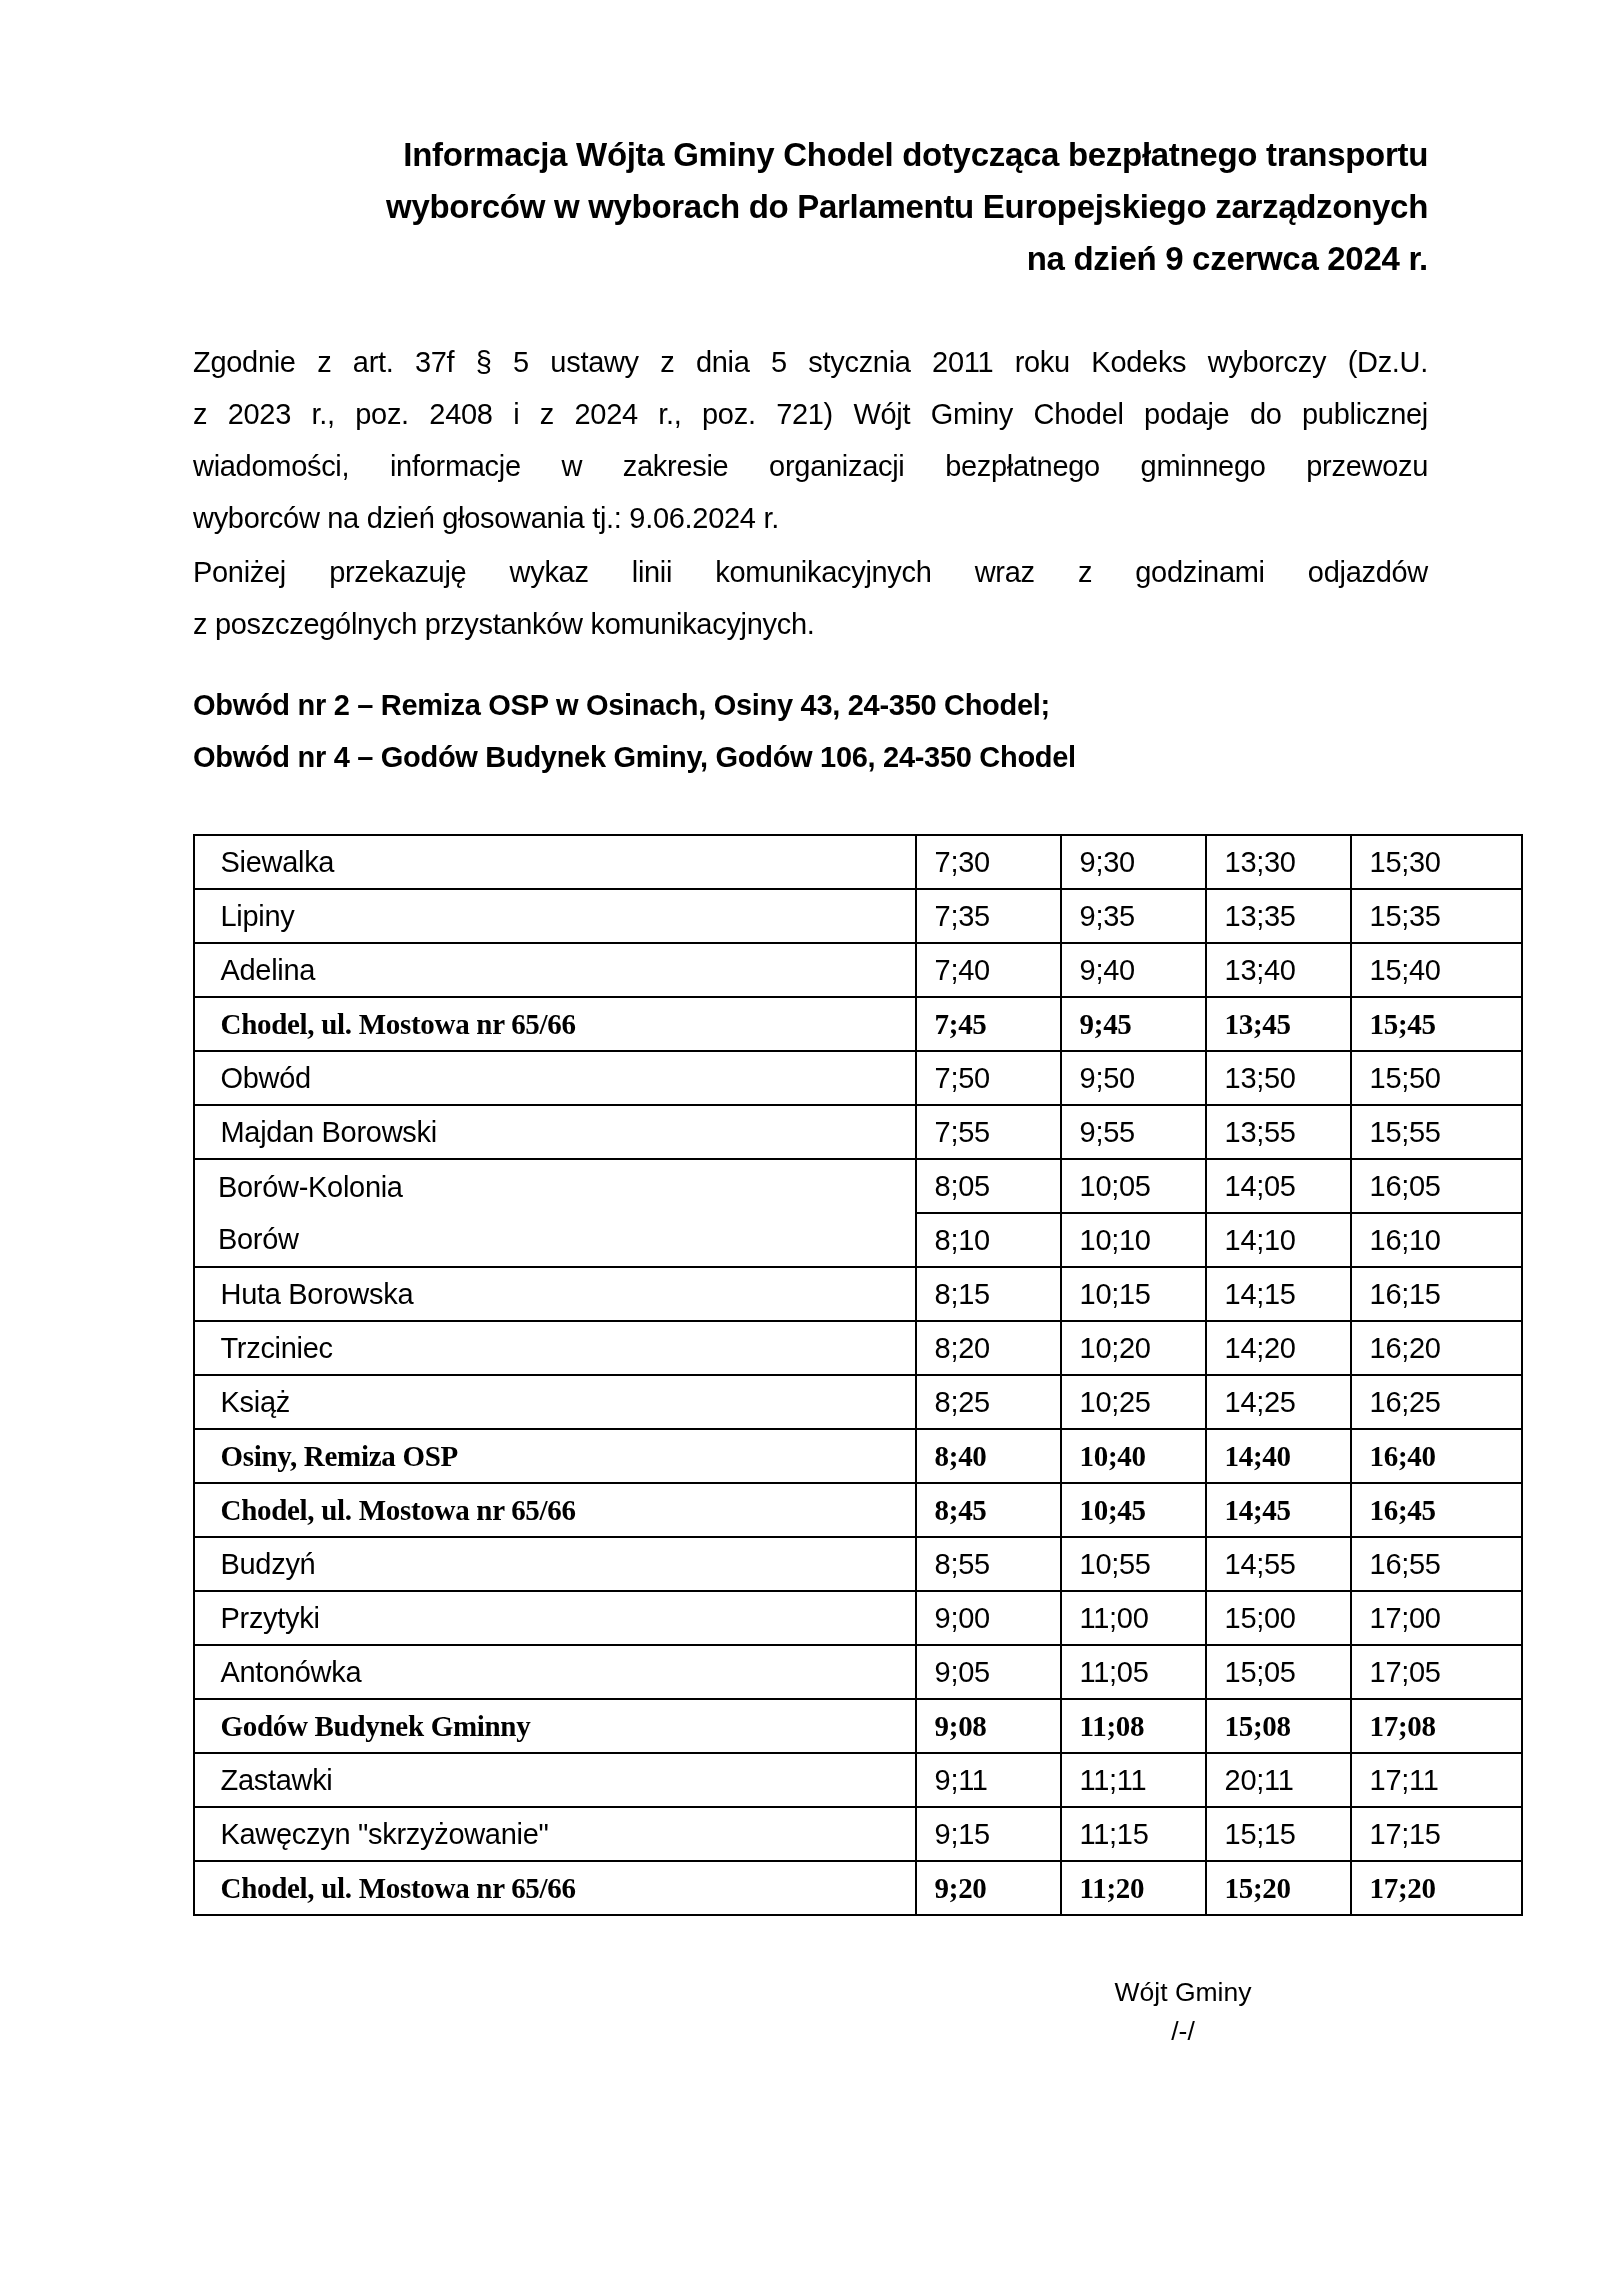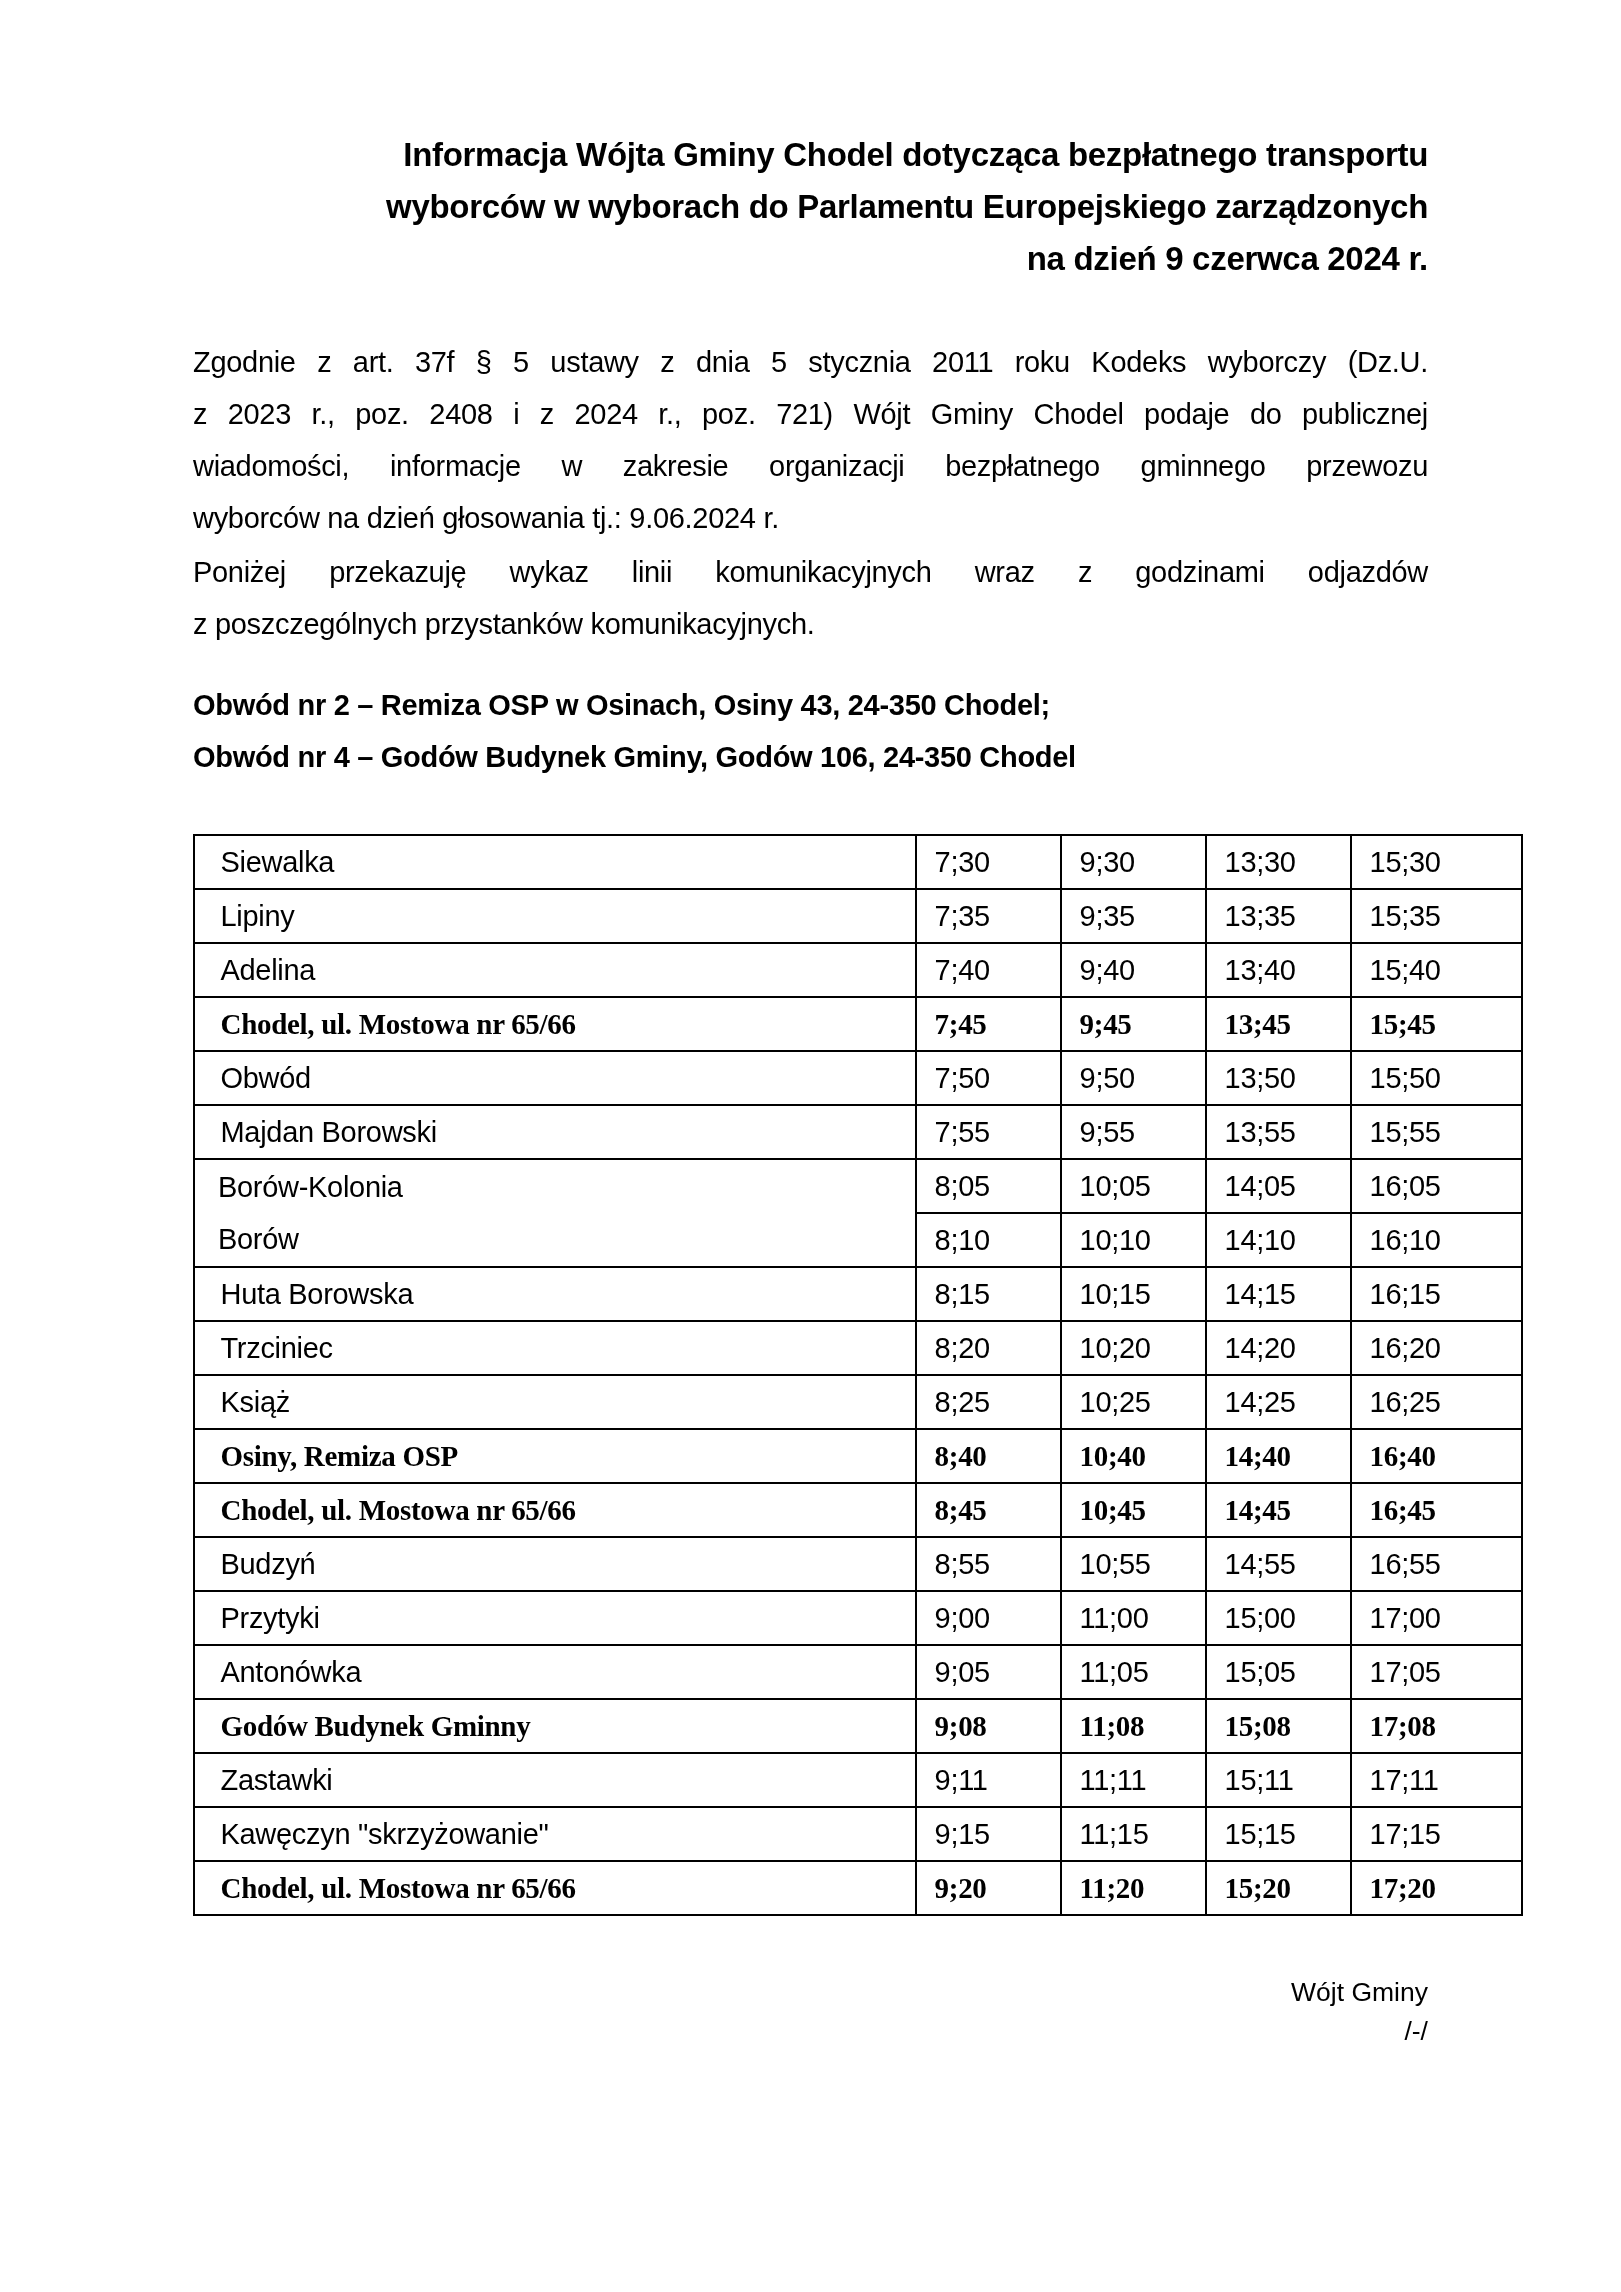--- a/index.html
+++ b/index.html
@@ -81,21 +81,21 @@
   .mergeline {
     height: 52px;
     display: flex;
     align-items: center;
     padding-left: 23px;
   }
   tr.bold td { font-weight: bold; font-family: Liberation Serif, serif; }
   .signature {
     width: 490px;
     margin: 57px 0 0 auto;
-    text-align: right;
+    text-align: center;
     font-size: 26.5px;
     line-height: 39px;
     letter-spacing: 0;
   }
 </style>
 </head>
 <body>
 
 <div class="page">
 
@@ -250,21 +250,21 @@
           <td class="stop">Godów Budynek Gminny</td>
           <td class="time">9;08</td>
           <td class="time">11;08</td>
           <td class="time">15;08</td>
           <td class="time">17;08</td>
         </tr>
         <tr>
           <td class="stop">Zastawki</td>
           <td class="time">9;11</td>
           <td class="time">11;11</td>
-          <td class="time">15;11</td>
+          <td class="time">20;11</td>
           <td class="time">17;11</td>
         </tr>
         <tr>
           <td class="stop">Kawęczyn "skrzyżowanie"</td>
           <td class="time">9;15</td>
           <td class="time">11;15</td>
           <td class="time">15;15</td>
           <td class="time">17;15</td>
         </tr>
         <tr class="bold">

